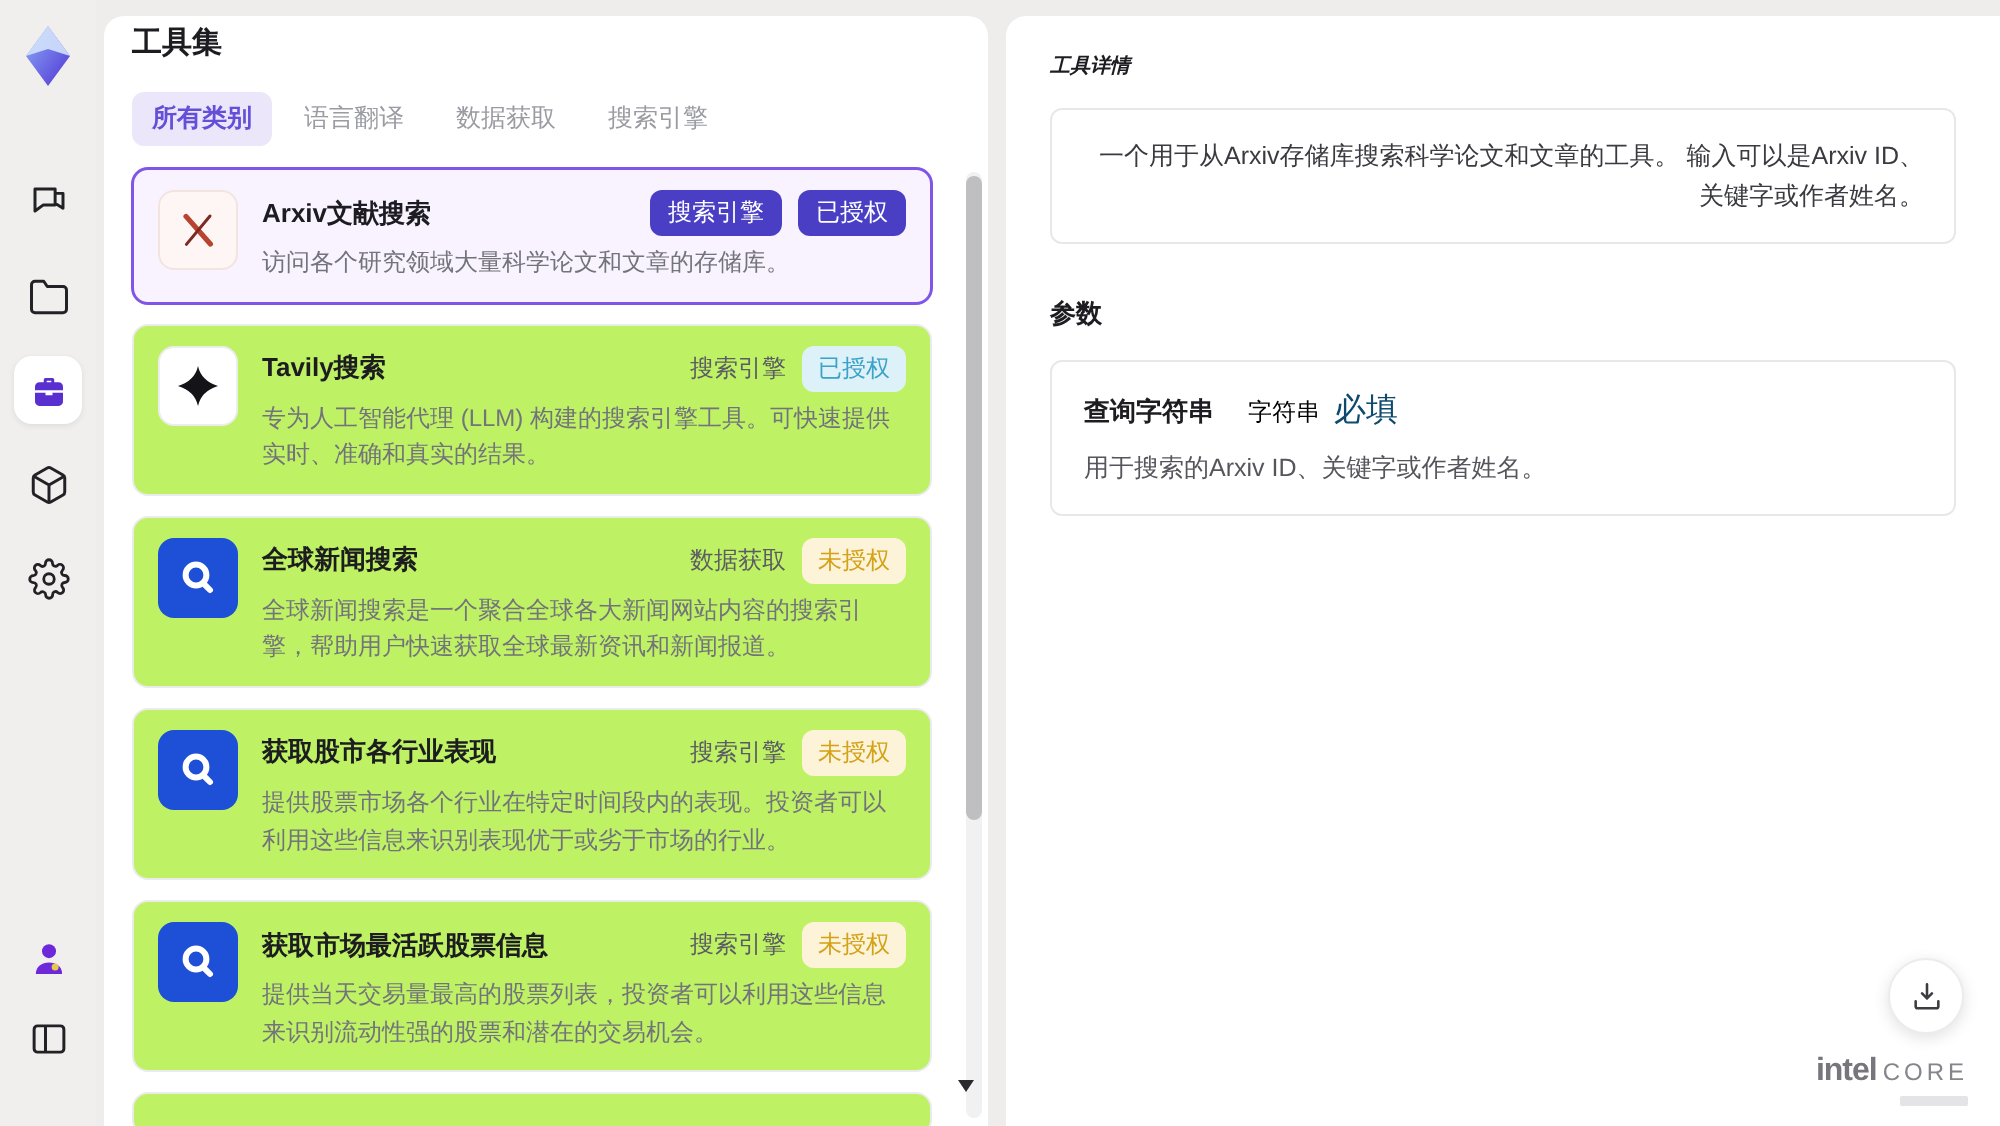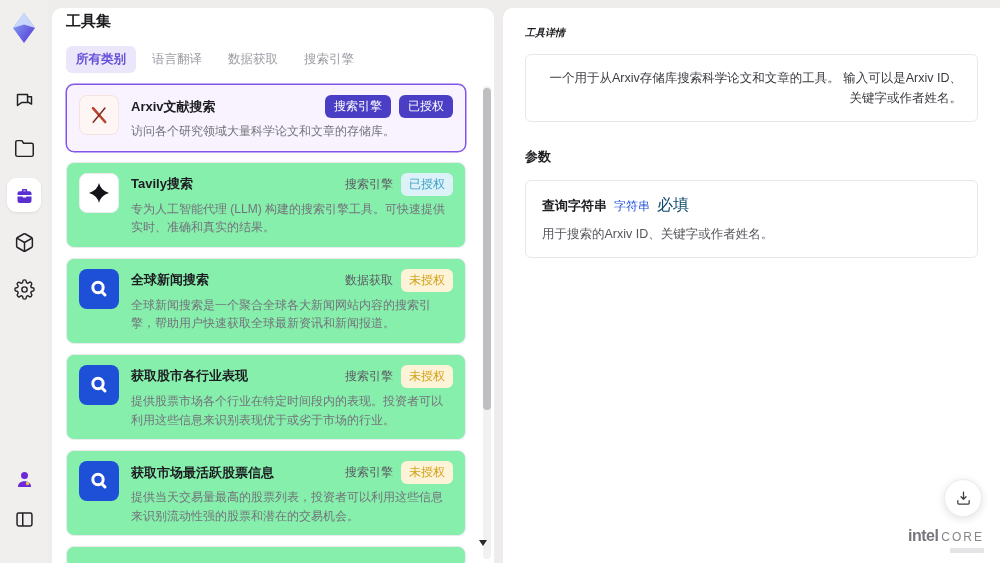--- a/index.html
+++ b/index.html
@@ -42,21 +42,21 @@
   
   .tabs { display:flex; align-items:center; margin-bottom:11px; }
   .tab {
     font-size:12.5px; color:#9b9ba3; padding:5px 10px; border-radius:6px;
     margin-right:6px; cursor:pointer; white-space:nowrap;
   }
   .tab.active { background:#ece6fa; color:#6450d8; font-weight:600; }
   
   .tool-list { padding-right:14px; }
   .tool-card {
-    border:1px solid #ebebee; border-radius:8px; background:#86efac;
+    border:1px solid #ebebee; border-radius:8px; background:#bef264;
     padding:10px 12px; margin-bottom:10px;
     display:flex; align-items:flex-start; cursor:pointer;
   }
   .tool-card.selected {
     border-color:#8155e8; box-shadow:0 0 0 0.5px #8155e8;
     background:#f8f3fe;
   }
   .tool-icon {
     width:40px; height:40px; border-radius:8px; flex-shrink:0; margin-right:12px;
     display:flex; align-items:center; justify-content:center;
@@ -97,21 +97,21 @@
   .intro-box {
     margin-top:14px; border:1px solid #e8e8ea; border-radius:6px;
     padding:13px 15px; font-size:12.5px; color:#3a3a40; line-height:1.6;text-align:right;
   }
   .param-box {
     margin-top:14px; border:1px solid #e8e8ea; border-radius:6px;
     padding:14px 16px;
   }
   .param-head { display:flex; align-items:baseline; }
   .param-name { font-size:13px; font-weight:700; }
-  .param-type { font-size:12px; color:#1d4ed8; margin-left:7px; }
+  .param-type { font-size:12px; color:#000000; margin-left:17px; }
   .param-required { font-size:16px; color:#0c4a6e; margin-left:7px; }
   .param-desc { font-size:12.5px; color:#55555c; margin-top:10px; }
   
   .download-fab {
     position:absolute; right:18px; bottom:46px; width:38px; height:38px;
     border-radius:50%; background:#fff; border:1px solid #ececee;
     box-shadow:0 2px 8px rgba(0,0,0,.12);
     display:flex; align-items:center; justify-content:center; cursor:pointer; color:#3c3c42;
   }
   .download-fab svg { width:17px; height:17px; }

